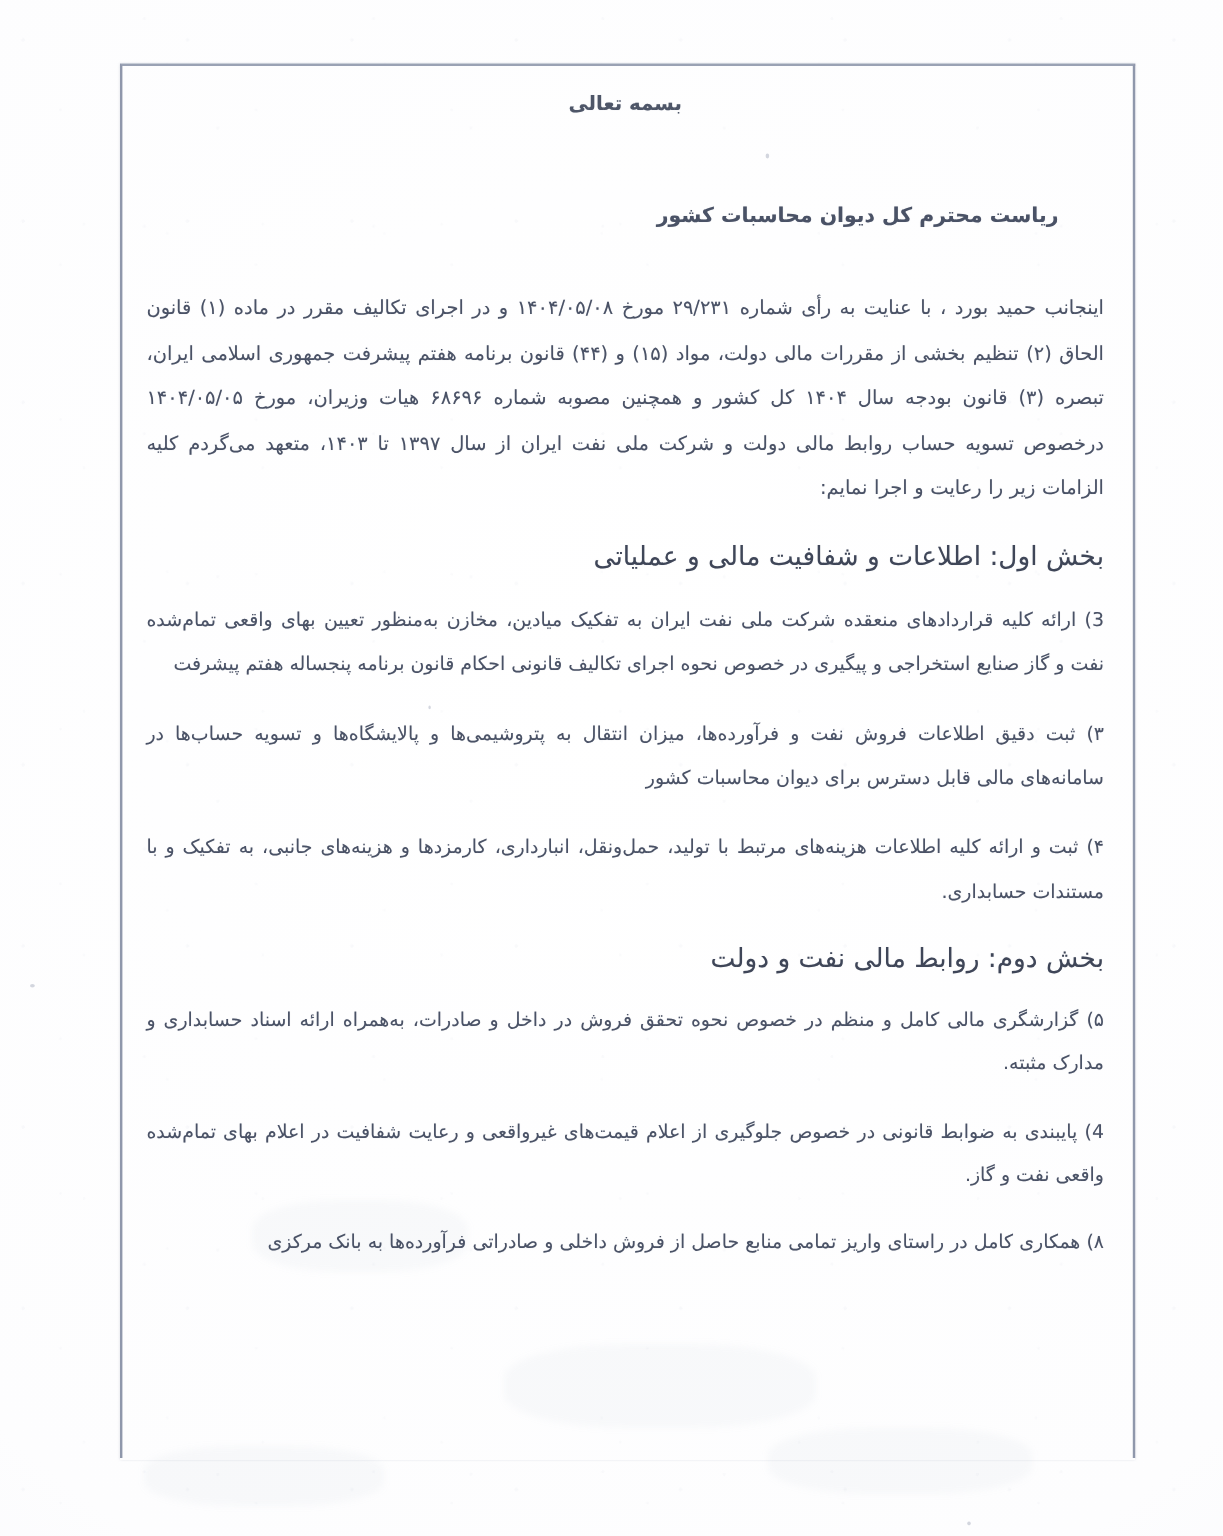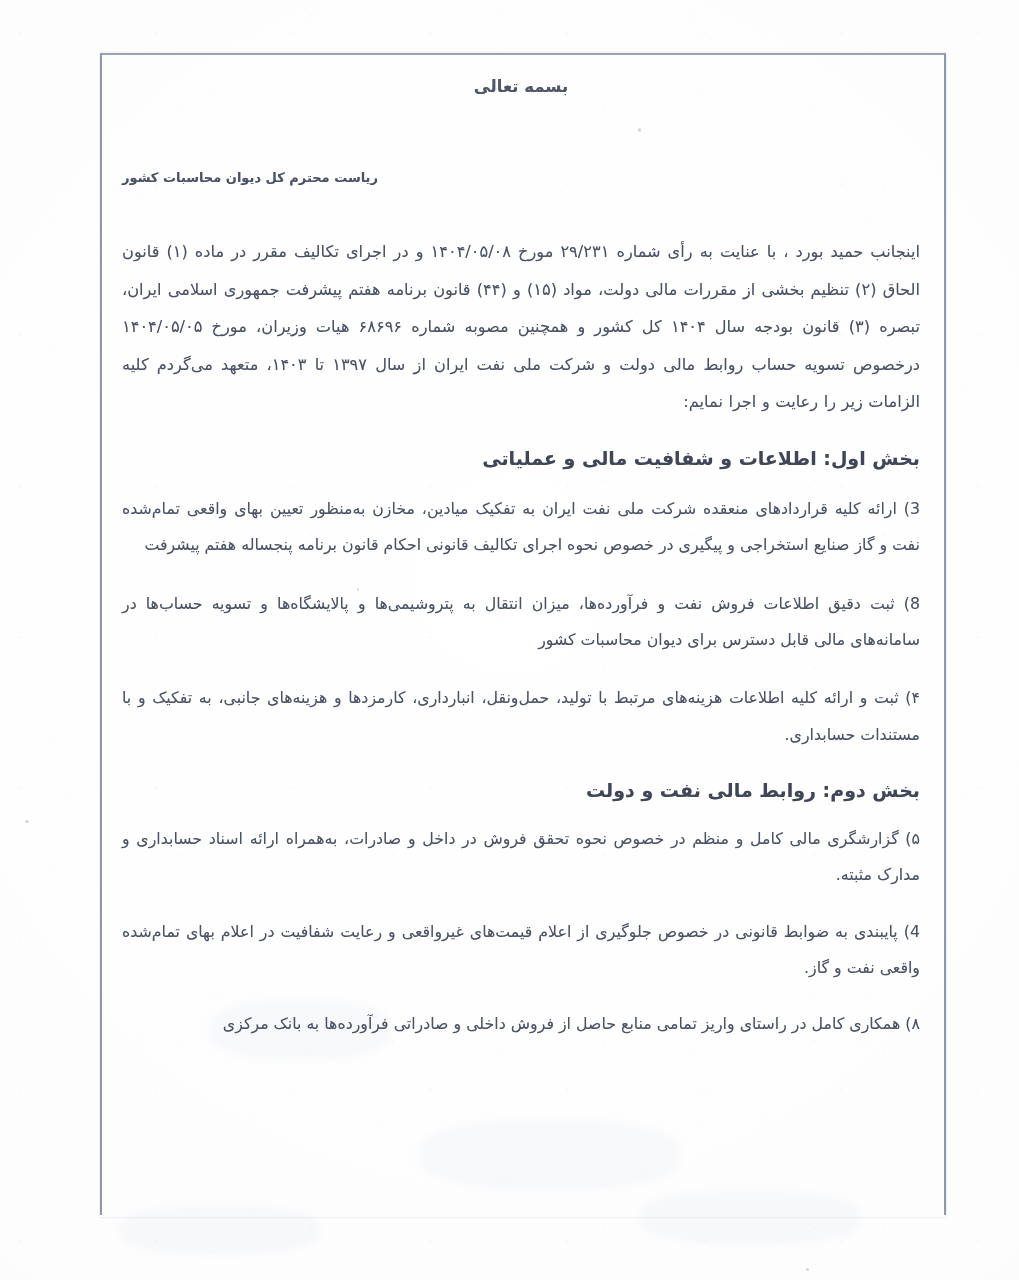--- a/index.html
+++ b/index.html
@@ -89,25 +89,25 @@
   .basmala {
     text-align: center;
     font-size: 16.5px;
     font-weight: 600;
     color: #4e5668;
     margin: 23px 0 0 0;
     letter-spacing: .2px;
   }
 
   .addressee {
-    font-size: 13px;
+    font-size: 17px;
     font-weight: 600;
     color: #4a5266;
     margin: 74px 0 0 0;
-    text-align: left;
+    text-align: right;
     padding-right: 38px;
   }
 
   .salutation {
     font-size: 15px;
     color: #545c70;
     margin: 30px 0 0 0;
     text-align: right;
     padding-right: 58px;
   }
@@ -115,22 +115,22 @@
   .intro {
     font-size: 16.2px;
     line-height: 2.32;
     margin: 48px 0 0 0;
     color: #4a5266;
     text-align: justify;
     word-spacing: .4px;
   }
 
   .section-heading {
-    font-size: 19px;
-    font-weight: 700;
+    font-size: 22px;
+    font-weight: 400;
     color: #3f4658;
     margin: 26px 0 0 0;
     text-align: right;
   }
 
   .clause {
     font-size: 15.8px;
     line-height: 2.30;
     margin: 22px 0 0 0;
     color: #4a5266;
@@ -176,21 +176,21 @@
   <p class="addressee">ریاست محترم کل دیوان محاسبات کشور</p>
 
 
   <p class="intro">اینجانب حمید بورد ، با عنایت به رأی شماره ۲۹/۲۳۱ مورخ ۱۴۰۴/۰۵/۰۸ و در اجرای تکالیف مقرر در ماده (۱) قانون الحاق (۲) تنظیم بخشی از مقررات مالی دولت، مواد (۱۵) و (۴۴) قانون برنامه هفتم پیشرفت جمهوری اسلامی ایران، تبصره (۳) قانون بودجه سال ۱۴۰۴ کل کشور و همچنین مصوبه شماره ۶۸۶۹۶ هیات وزیران، مورخ ۱۴۰۴/۰۵/۰۵ درخصوص تسویه حساب روابط مالی دولت و شرکت ملی نفت ایران از سال ۱۳۹۷ تا ۱۴۰۳، متعهد می‌گردم کلیه الزامات زیر را رعایت و اجرا نمایم:</p>
 
   <h2 class="section-heading">بخش اول: اطلاعات و شفافیت مالی و عملیاتی</h2>
 
   <p class="clause">3) ارائه کلیه  قراردادهای منعقده شرکت ملی نفت ایران به تفکیک میادین، مخازن  به‌منظور تعیین بهای واقعی تمام‌شده نفت و گاز صنایع استخراجی و پیگیری در خصوص نحوه اجرای تکالیف قانونی احکام قانون برنامه پنجساله هفتم پیشرفت</p>
 
 
-  <p class="clause">8) ثبت دقیق اطلاعات فروش نفت و فرآورده‌ها، میزان انتقال به پتروشیمی‌ها و پالایشگاه‌ها و تسویه حساب‌ها در سامانه‌های مالی قابل دسترس برای دیوان محاسبات کشور</p>
+  <p class="clause">۳) ثبت دقیق اطلاعات فروش نفت و فرآورده‌ها، میزان انتقال به پتروشیمی‌ها و پالایشگاه‌ها و تسویه حساب‌ها در سامانه‌های مالی قابل دسترس برای دیوان محاسبات کشور</p>
 
   <p class="clause">۴) ثبت و ارائه کلیه اطلاعات هزینه‌های مرتبط با تولید، حمل‌ونقل، انبارداری، کارمزدها و هزینه‌های جانبی، به تفکیک و با مستندات حسابداری.</p>
 
   <h2 class="section-heading">بخش دوم: روابط مالی نفت و دولت</h2>
 
   <p class="clause tight">۵) گزارشگری مالی کامل و منظم در خصوص نحوه تحقق فروش در داخل و صادرات، به‌همراه ارائه اسناد حسابداری و مدارک مثبته.</p>
 
 
   <p class="clause tight">4) پایبندی به ضوابط قانونی در خصوص جلوگیری از اعلام قیمت‌های غیرواقعی و رعایت شفافیت در اعلام بهای تمام‌شده واقعی نفت و گاز.</p>
 

